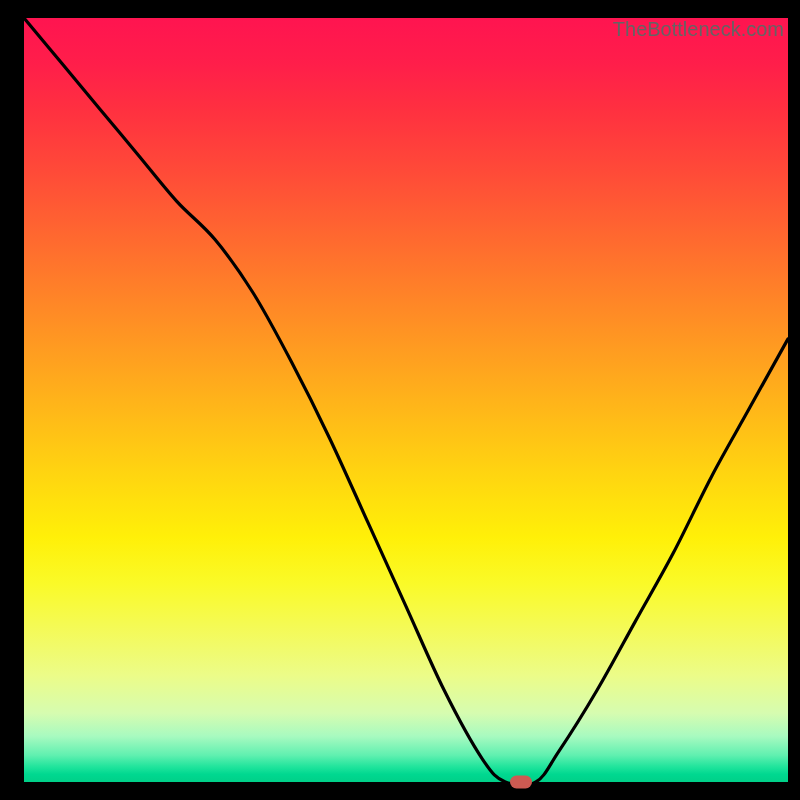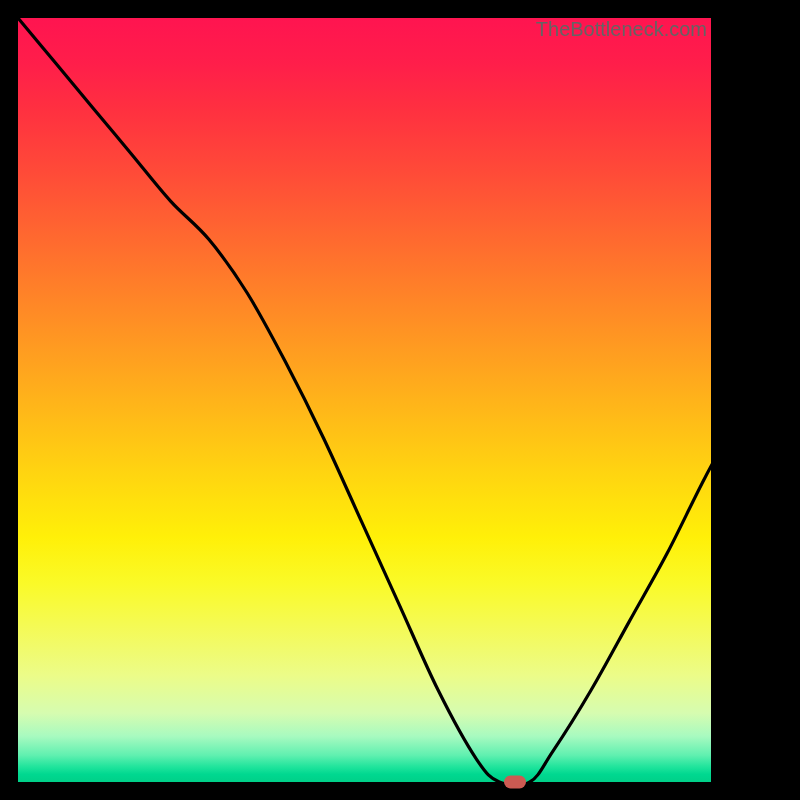--- a/index.html
+++ b/index.html
@@ -15,22 +15,22 @@
     position: absolute;
     top: 0;
     left: 0;
     width: 800px;
     height: 800px;
     background: #000;
   }
   .plot-area {
     position: absolute;
     top: 18px;
-    left: 18px;
-    width: 693px;
+    left: 24px;
+    width: 764px;
     height: 764px;
     background: linear-gradient(to bottom,
       #ff1450 0%,
       #ff1e4a 6%,
       #ff3040 12%,
       #ff4a38 20%,
       #ff6630 28%,
       #ff8228 36%,
       #ff9e20 44%,
       #ffba18 52%,

